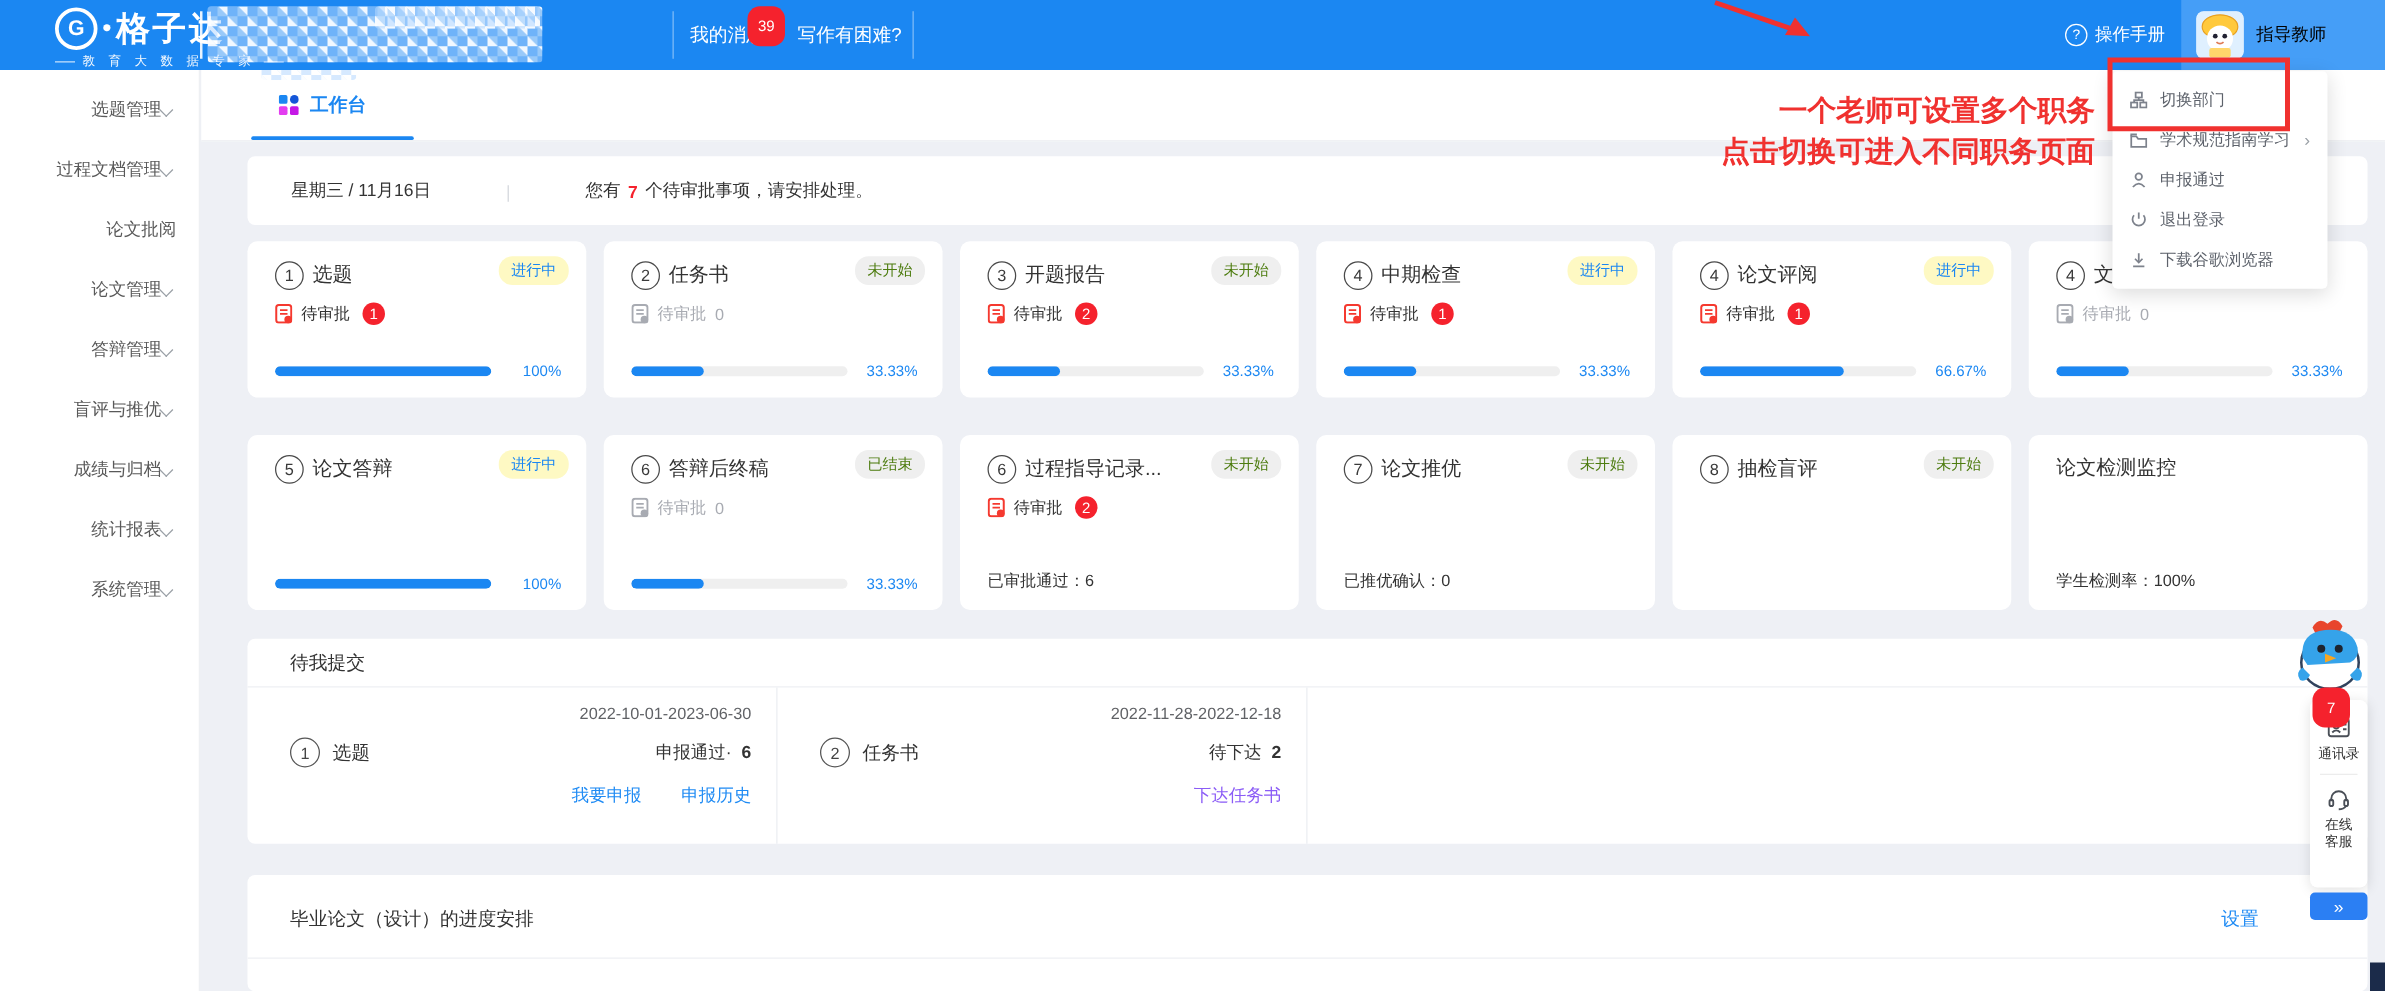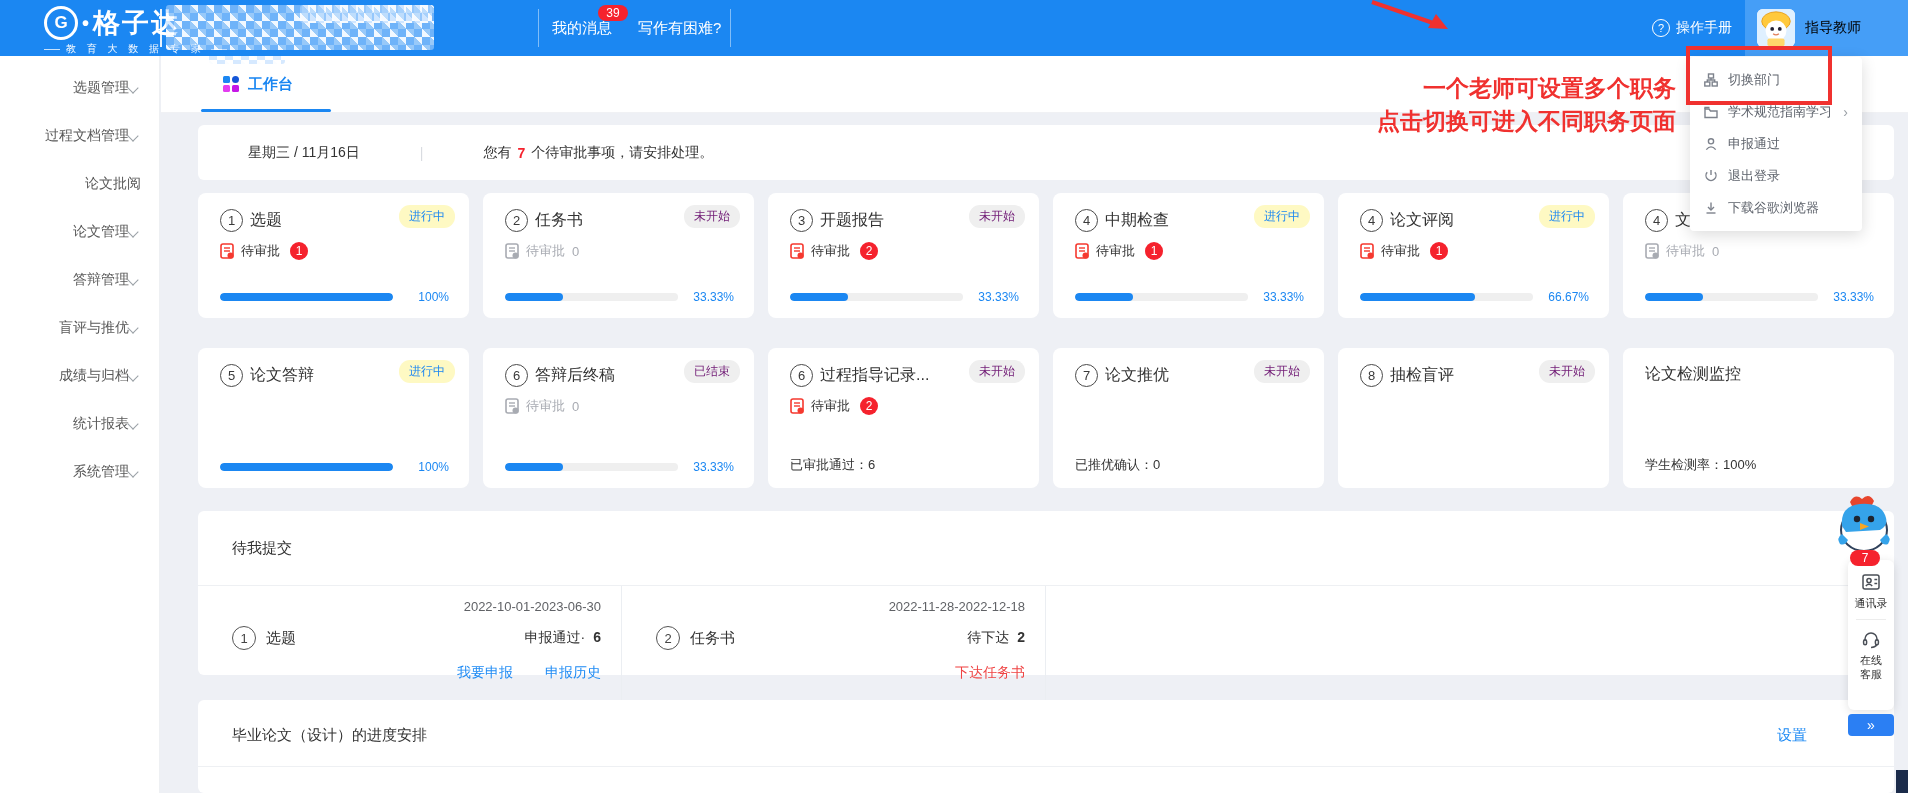--- a/index.html
+++ b/index.html
@@ -15,79 +15,79 @@
   .logo-text{font-size:27px;font-weight:bold;letter-spacing:2px;}
   .logo-tagline{margin-top:1px;font-size:10px;letter-spacing:4px;opacity:.95;display:flex;align-items:center;gap:6px;}
   .logo-tagline:before,.logo-tagline:after{content:"";display:block;width:16px;height:1px;background:rgba(255,255,255,.8);}
   .nav-divider{position:absolute;top:9px;width:2px;height:38px;background:rgba(255,255,255,.9);}
   .nav-divider.soft{background:rgba(255,255,255,.45);width:1px;}
   .mosaic{position:absolute;border-radius:3px;filter:blur(.6px);
     background-image:linear-gradient(45deg,rgba(255,255,255,.9) 25%,transparent 25%,transparent 75%,rgba(255,255,255,.9) 75%),
     linear-gradient(45deg,rgba(255,255,255,.55) 25%,rgba(180,215,255,.55) 25%,rgba(180,215,255,.55) 75%,rgba(255,255,255,.55) 75%);
     background-size:16px 16px;background-position:0 0,8px 8px;}
   .nav-item{position:absolute;top:0;height:56px;display:flex;align-items:center;color:#fff;font-size:15px;cursor:pointer;}
-  .badge{background:#f5222d;color:#fff;border-radius:10px;min-width:18px;height:16px;padding:0 6px;font-size:12px;display:flex;align-items:center;justify-content:center;}
+  .badge{background:#f5222d;color:#fff;border-radius:10px;min-width:18px;height:32px;padding:0 6px;font-size:12px;display:flex;align-items:center;justify-content:center;}
   .msg-badge{position:absolute;left:598px;top:5px;}
   .qmark{width:16px;height:16px;border:1.5px solid #fff;border-radius:50%;display:inline-flex;align-items:center;justify-content:center;font-size:11px;margin-right:6px;}
   .avatar-area{position:absolute;right:0;top:0;width:163px;height:56px;background:#459ef7;display:flex;align-items:center;gap:10px;padding-left:12px;box-sizing:border-box;cursor:pointer;}
   .avatar{width:38px;height:38px;border-radius:6px;background:#eaf4ff;overflow:hidden;flex:0 0 auto;}
 
   
   .sidebar{position:absolute;left:0;top:56px;width:160px;height:737px;background:#fff;border-right:1px solid #eef0f3;padding-top:8px;box-sizing:border-box;}
   .side-item{height:48px;display:flex;align-items:center;padding:0 18px;font-size:14px;color:#595959;cursor:pointer;justify-content:flex-end;}
   .chev{width:7px;height:7px;border-left:1.5px solid #9aa0a6;border-bottom:1.5px solid #9aa0a6;transform:rotate(-45deg);margin-right:4px;}
 
   
   .tabbar{position:absolute;left:161px;top:56px;width:1747px;height:56px;background:#fff;border-bottom:1px solid #f0f1f4;}
   .tab{position:absolute;left:62px;top:0;height:56px;display:flex;align-items:center;gap:9px;color:#1b87f2;font-size:15px;font-weight:bold;cursor:pointer;}
   .tab-underline{position:absolute;left:40px;top:53px;width:130px;height:3px;background:#1b87f2;border-radius:2px;}
 
   
-  .welcome{position:absolute;left:198px;top:125px;width:1696px;height:55px;background:#fff;border-radius:6px;display:flex;align-items:center;font-size:14px;color:#333;box-sizing:border-box;padding-left:50px;}
+  .welcome{position:absolute;left:198px;top:125px;width:1696px;height:55px;background:#fff;border-radius:6px;display:flex;align-items:center;font-size:14px;color:#333;box-sizing:border-box;padding-left:35px;}
   .welcome .sep{color:#d9dce1;margin:0 60px;}
   .red-num{color:#f5222d;margin:0 6px;font-weight:bold;}
 
   
   .cards-row{position:absolute;left:198px;width:1696px;display:grid;grid-template-columns:repeat(6,1fr);gap:14px;}
   .row1{top:193px;height:125px;}
   .row2{top:348px;height:140px;}
   .card{background:#fff;border-radius:8px;padding:16px 20px 14px 22px;box-sizing:border-box;display:flex;flex-direction:column;cursor:pointer;}
   .card-top{display:flex;justify-content:space-between;align-items:flex-start;}
   .ctitle{display:flex;align-items:center;font-size:16px;color:#333;white-space:nowrap;}
   .cnum{width:21px;height:21px;border:1.5px solid #4a4a4a;border-radius:50%;display:inline-flex;align-items:center;justify-content:center;font-size:13px;color:#3a3a3a;margin-right:7px;flex:0 0 auto;}
   .pill{font-size:12px;border-radius:11px;padding:3px 10px;margin:-4px -6px 0 6px;white-space:nowrap;}
   .pill.blue{color:#1b87f2;background:#fef9c3;}
-  .pill.gray{color:#701a75;background:#efefef;text-align:right;}
+  .pill.gray{color:#4d7c0f;background:#efefef;text-align:right;}
   .prow{display:flex;align-items:center;gap:7px;font-size:13px;color:#333;margin-top:10px;}
   .prow.dim{color:#a8abb2;}
   .doc{flex:0 0 auto;display:flex;}
   .doc.red{color:#f5392f;} .doc.gray{color:#a8abb2;}
   .pbadge{background:#f5222d;color:#fff;border-radius:50%;width:18px;height:18px;display:flex;align-items:center;justify-content:center;font-size:12px;margin-left:3px;}
   .prog{display:flex;align-items:center;margin-top:auto;}
   .track{flex:1;height:8px;border-radius:4px;background:#efefef;overflow:hidden;margin-right:10px;}
   .fill{height:100%;background:#1b87f2;border-radius:4px;}
   .pct{font-size:12px;color:#1b87f2;min-width:46px;text-align:right;}
   .extra{margin-top:auto;font-size:13px;color:#333;}
 
   
   .panel{position:absolute;background:#fff;border-radius:6px;box-sizing:border-box;}
   .todo-panel{left:198px;top:511px;width:1696px;height:164px;}
-  .panel-header{height:38px;display:flex;align-items:center;justify-content:space-between;padding:18px 34px;border-bottom:1px solid #eef0f3;font-size:15px;color:#333;}
+  .panel-header{height:38px;display:flex;align-items:center;justify-content:space-between;padding:0 34px;border-bottom:1px solid #eef0f3;font-size:15px;color:#333;}
   .todo-body{display:grid;grid-template-columns:repeat(4,1fr);height:125px;}
   .todo-cell{padding:13px 20px 12px 34px;display:flex;flex-direction:column;box-sizing:border-box;}
   .todo-cell.bordered{border-right:1px solid #ebeef2;}
   .todo-date{align-self:flex-end;font-size:13px;color:#606266;}
   .todo-main{display:flex;justify-content:space-between;align-items:center;margin-top:12px;font-size:15px;color:#333;}
   .todo-name{display:flex;align-items:center;gap:10px;}
   .tnum{width:22px;height:22px;border:1.5px solid #555;border-radius:50%;display:inline-flex;align-items:center;justify-content:center;font-size:13px;color:#444;}
   .todo-stat{font-size:14px;color:#333;}
   .todo-stat b{margin-left:8px;font-weight:bold;}
   .todo-actions{align-self:flex-end;margin-top:14px;font-size:14px;}
   .link{color:#1f8bf4;cursor:pointer;margin-left:28px;}
-  .link.disabled{color:#ef4444;cursor:default;margin-left:48px;}
+  .link.disabled{color:#8b5cf6;cursor:default;margin-left:48px;}
 
   
   .sched-panel{left:198px;top:700px;width:1696px;height:93px;overflow:hidden;}
   .sched-header{height:62px;display:flex;align-items:center;justify-content:space-between;padding:4px 87px 0 34px;border-bottom:1px solid #eef0f3;font-size:15px;color:#333;}
 
   
   .dropdown{position:absolute;left:1690px;top:57px;width:172px;background:#fff;border-radius:4px;box-shadow:0 4px 16px rgba(0,0,0,.14);padding:7px 0;z-index:30;}
   .menu-item{height:32px;display:flex;align-items:center;gap:10px;padding:0 14px;font-size:13px;color:#5d626b;cursor:pointer;}
   .menu-item svg{flex:0 0 auto;}
   .submenu-arrow{margin-left:auto;color:#9aa0a6;font-size:14px;}

